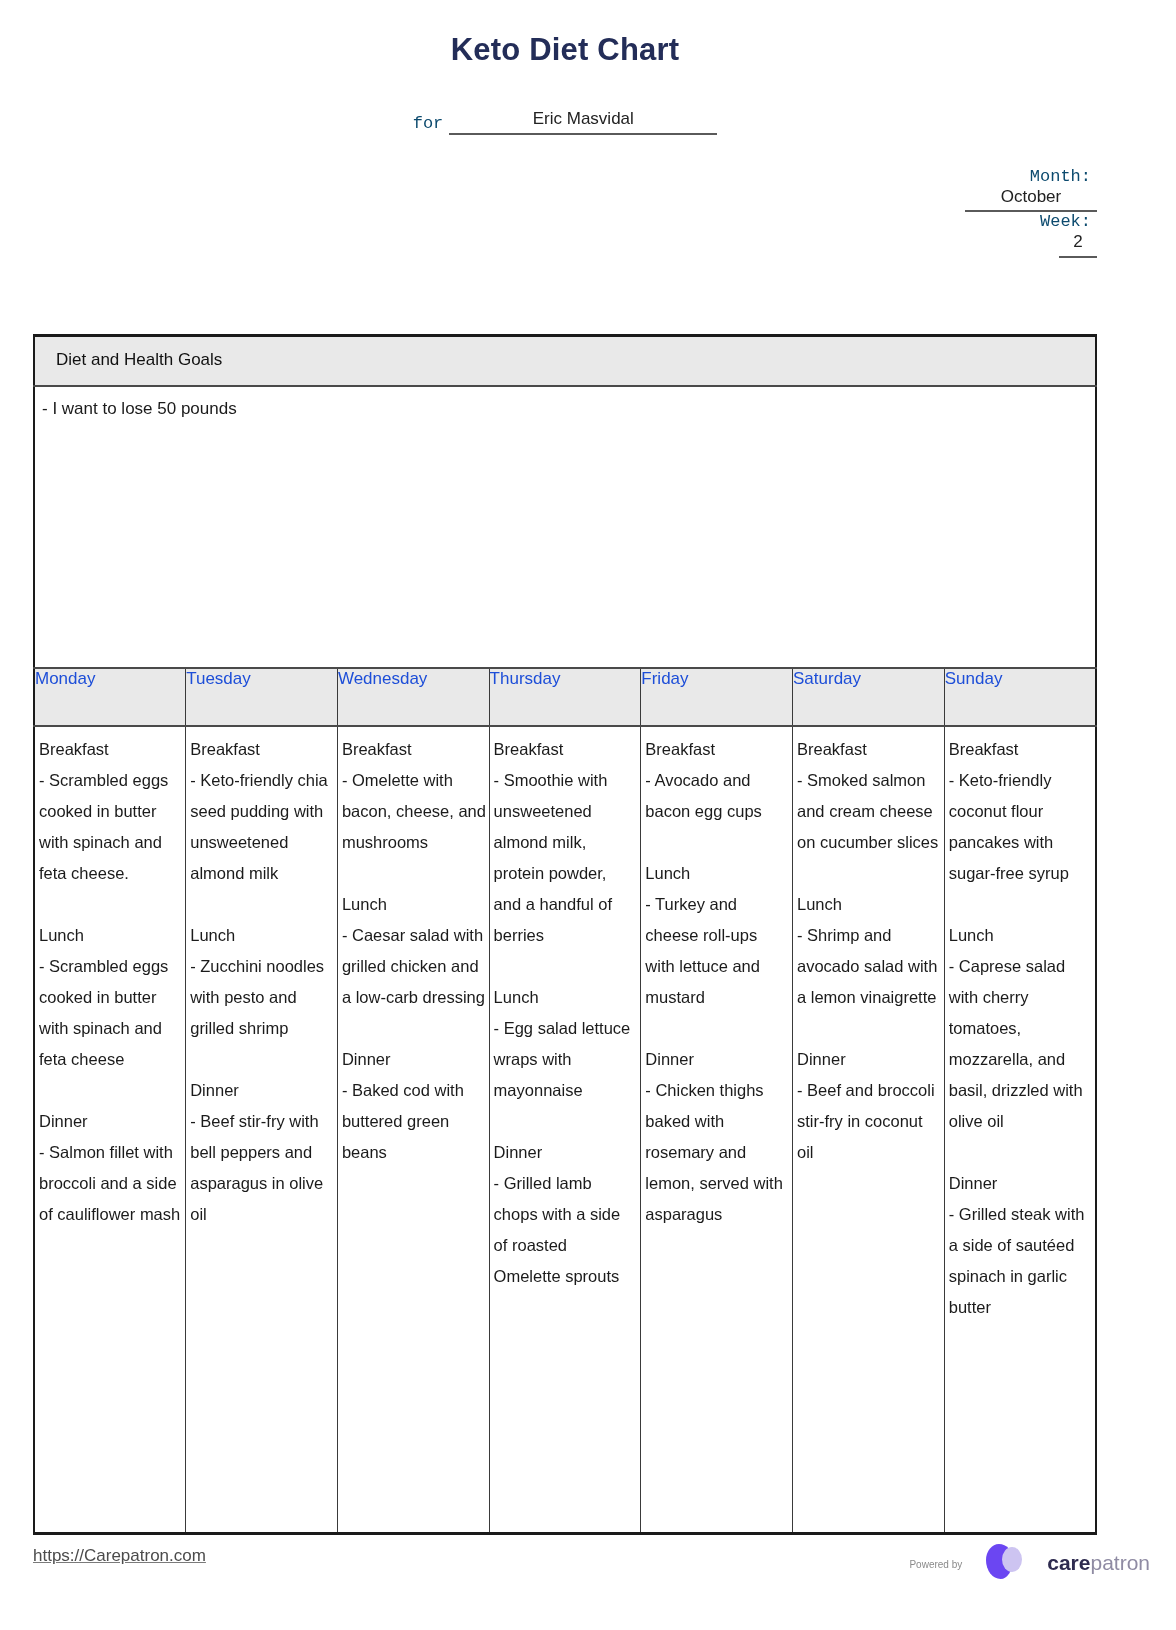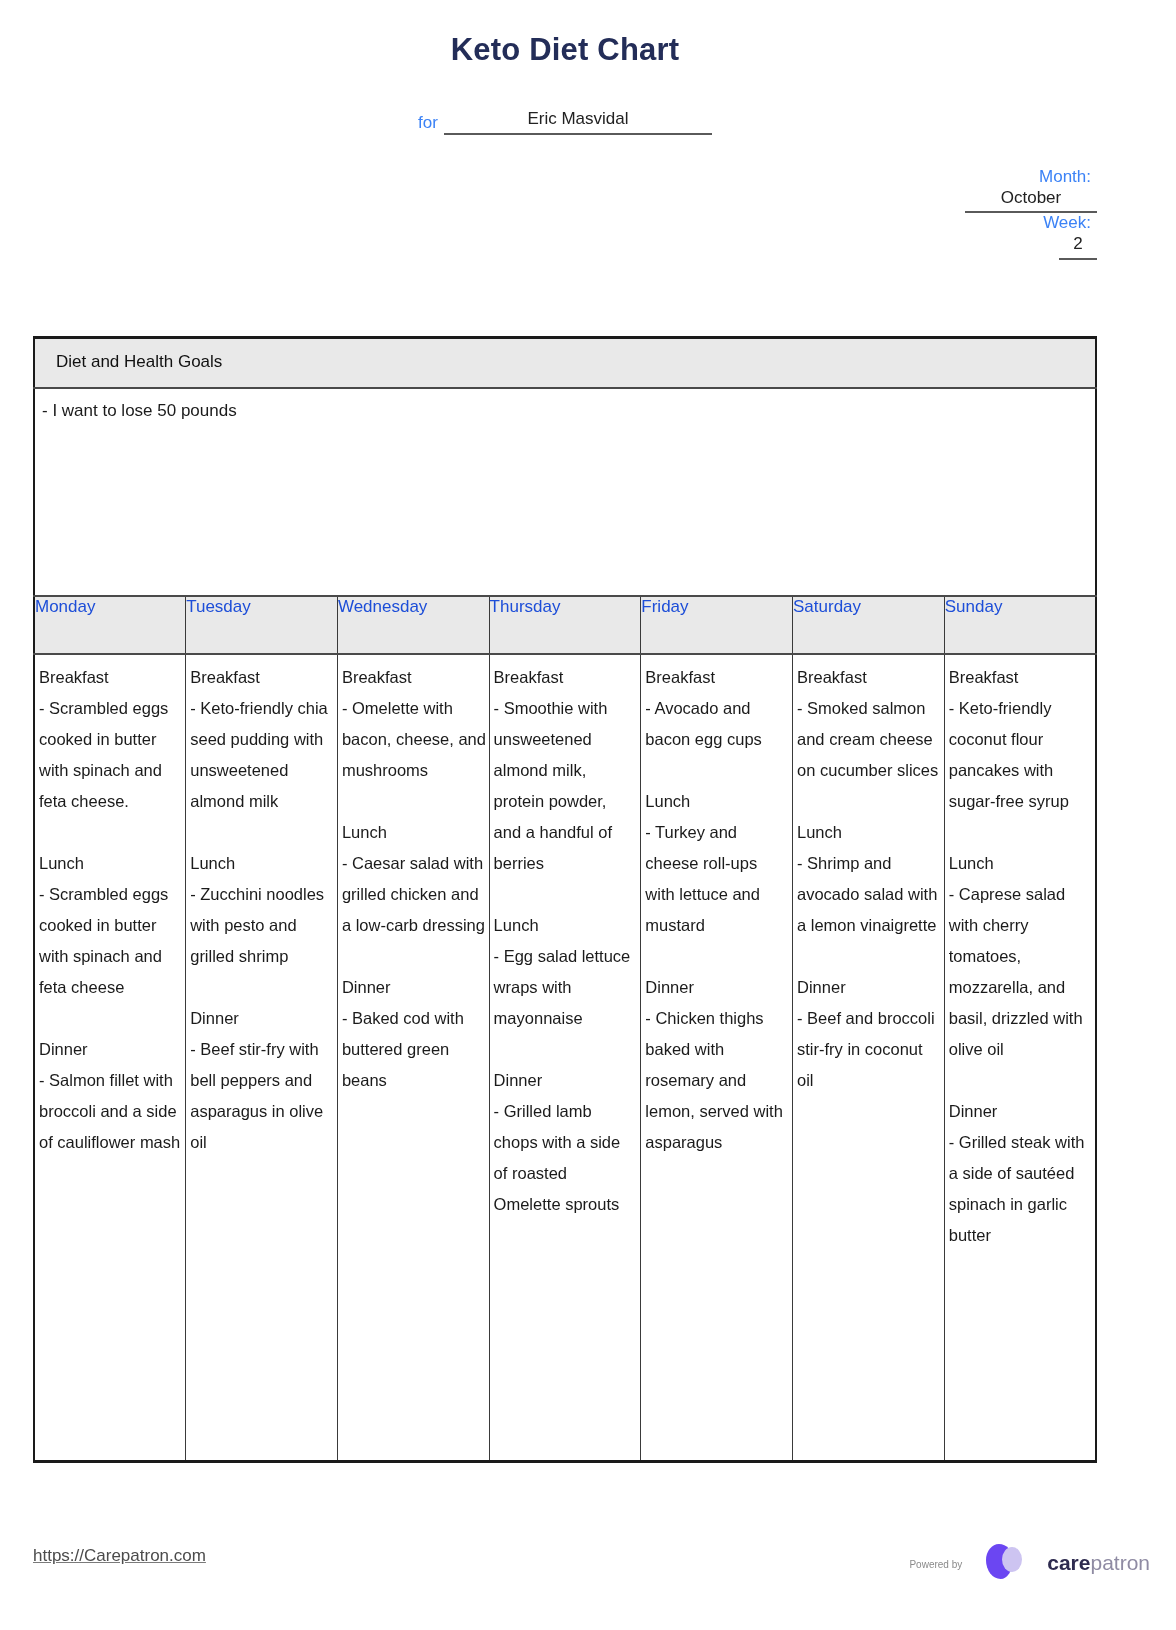--- a/index.html
+++ b/index.html
@@ -30,23 +30,24 @@
   }
   .field-row {
     display: flex;
     justify-content: center;
     align-items: flex-end;
     margin-top: 42px;
   }
   .field-row.second { margin-top: 32px; flex-direction: column; }
   .field-label {
     font-size: 17px;
-    color: #3b82f6;
+    color: #0c4a6e;
     padding: 0 6px 2px 0;
     white-space: nowrap;
+    font-family: Liberation Mono, monospace;
   }
   .field-line {
     border-bottom: 2px solid #5a5a5a;
     text-align: center;
     font-size: 17px;
     color: #222222;
     padding-bottom: 4px;
     line-height: 1.1;
   }
   .line-for   { width: 268px; }
@@ -73,21 +74,21 @@
     background: #e9e9e9;
     height: 50px;
     padding: 13px 8px 0 21px;
     font-size: 17px;
     font-weight: bold;
     color: #111111;
     border-bottom: 2px solid #4a4a4a !important;
     vertical-align: top;
   }
   .goals-content-cell {
-    height: 208px;
+    height: 282px;
     padding: 9px 8px 0 7px;
     font-size: 17px;
     line-height: 26px;
     color: #1b1b1b;
     background: #ffffff;
   }
   .day-header-cell {
     background: #e9e9e9;
     height: 58px;
     text-align: center;

